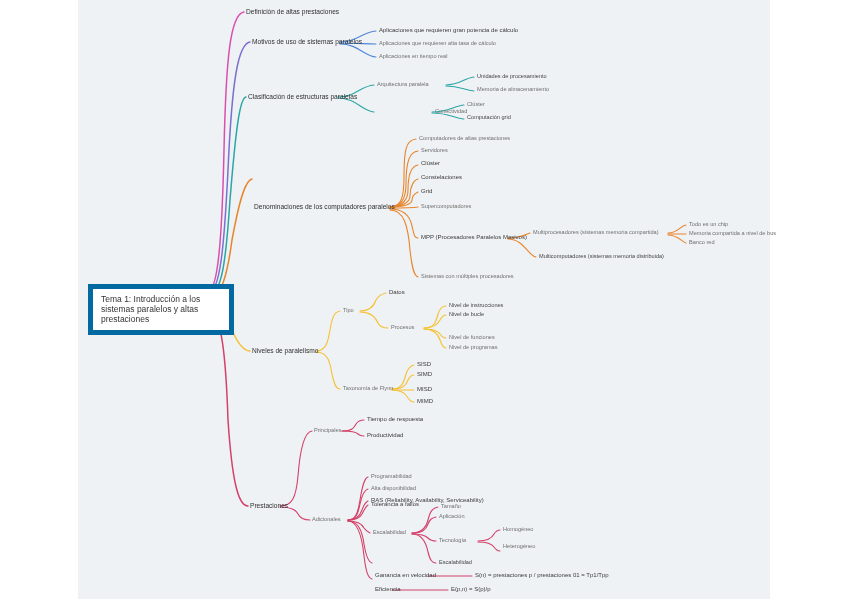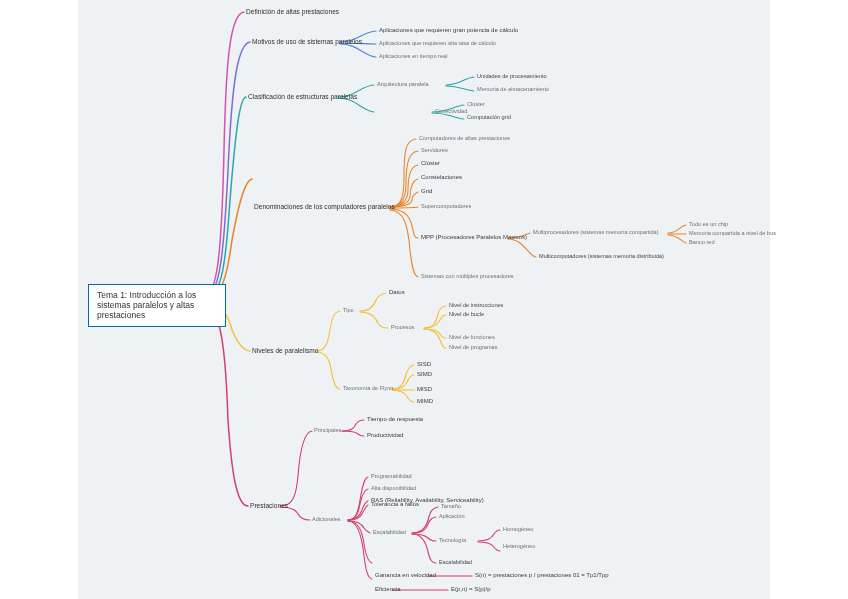--- a/index.html
+++ b/index.html
@@ -2,21 +2,21 @@
 <html><head>
 <meta charset="utf-8">
 <style>
   html,body{margin:0;padding:0;background:#ffffff;}
   body{width:848px;height:599px;overflow:hidden;
        font-family:"Liberation Sans","DejaVu Sans",sans-serif;}
   #stage{position:relative;width:848px;height:599px;background:#ffffff;}
   #canvas{position:absolute;left:78px;top:0;width:692px;height:599px;background:#eff2f4;}
   #edges{position:absolute;left:0;top:0;width:848px;height:599px;pointer-events:none;}
   .node{position:absolute;white-space:nowrap;color:#2b2b2b;line-height:1.15;}
-  .root{background:#ffffff;border:1px solid #0369a1;padding:6px 8px;font-size:8.5px;
+  .root{background:#ffffff;border:5px solid #0369a1;padding:6px 8px;font-size:8.5px;
         color:#333;white-space:normal;width:120px;box-shadow:0 0 0 0 rgba(0,0,0,0);}
   .lvl1{font-size:6.6px;color:#2f2f2f;}
   .lvl2{font-size:6.0px;color:#3a3a3a;}
   .lvl3{font-size:5.6px;color:#444;}
   .dim{color:#6f6f6f;}
 </style>
 </head>
 <body>
 
 <div id="stage">

